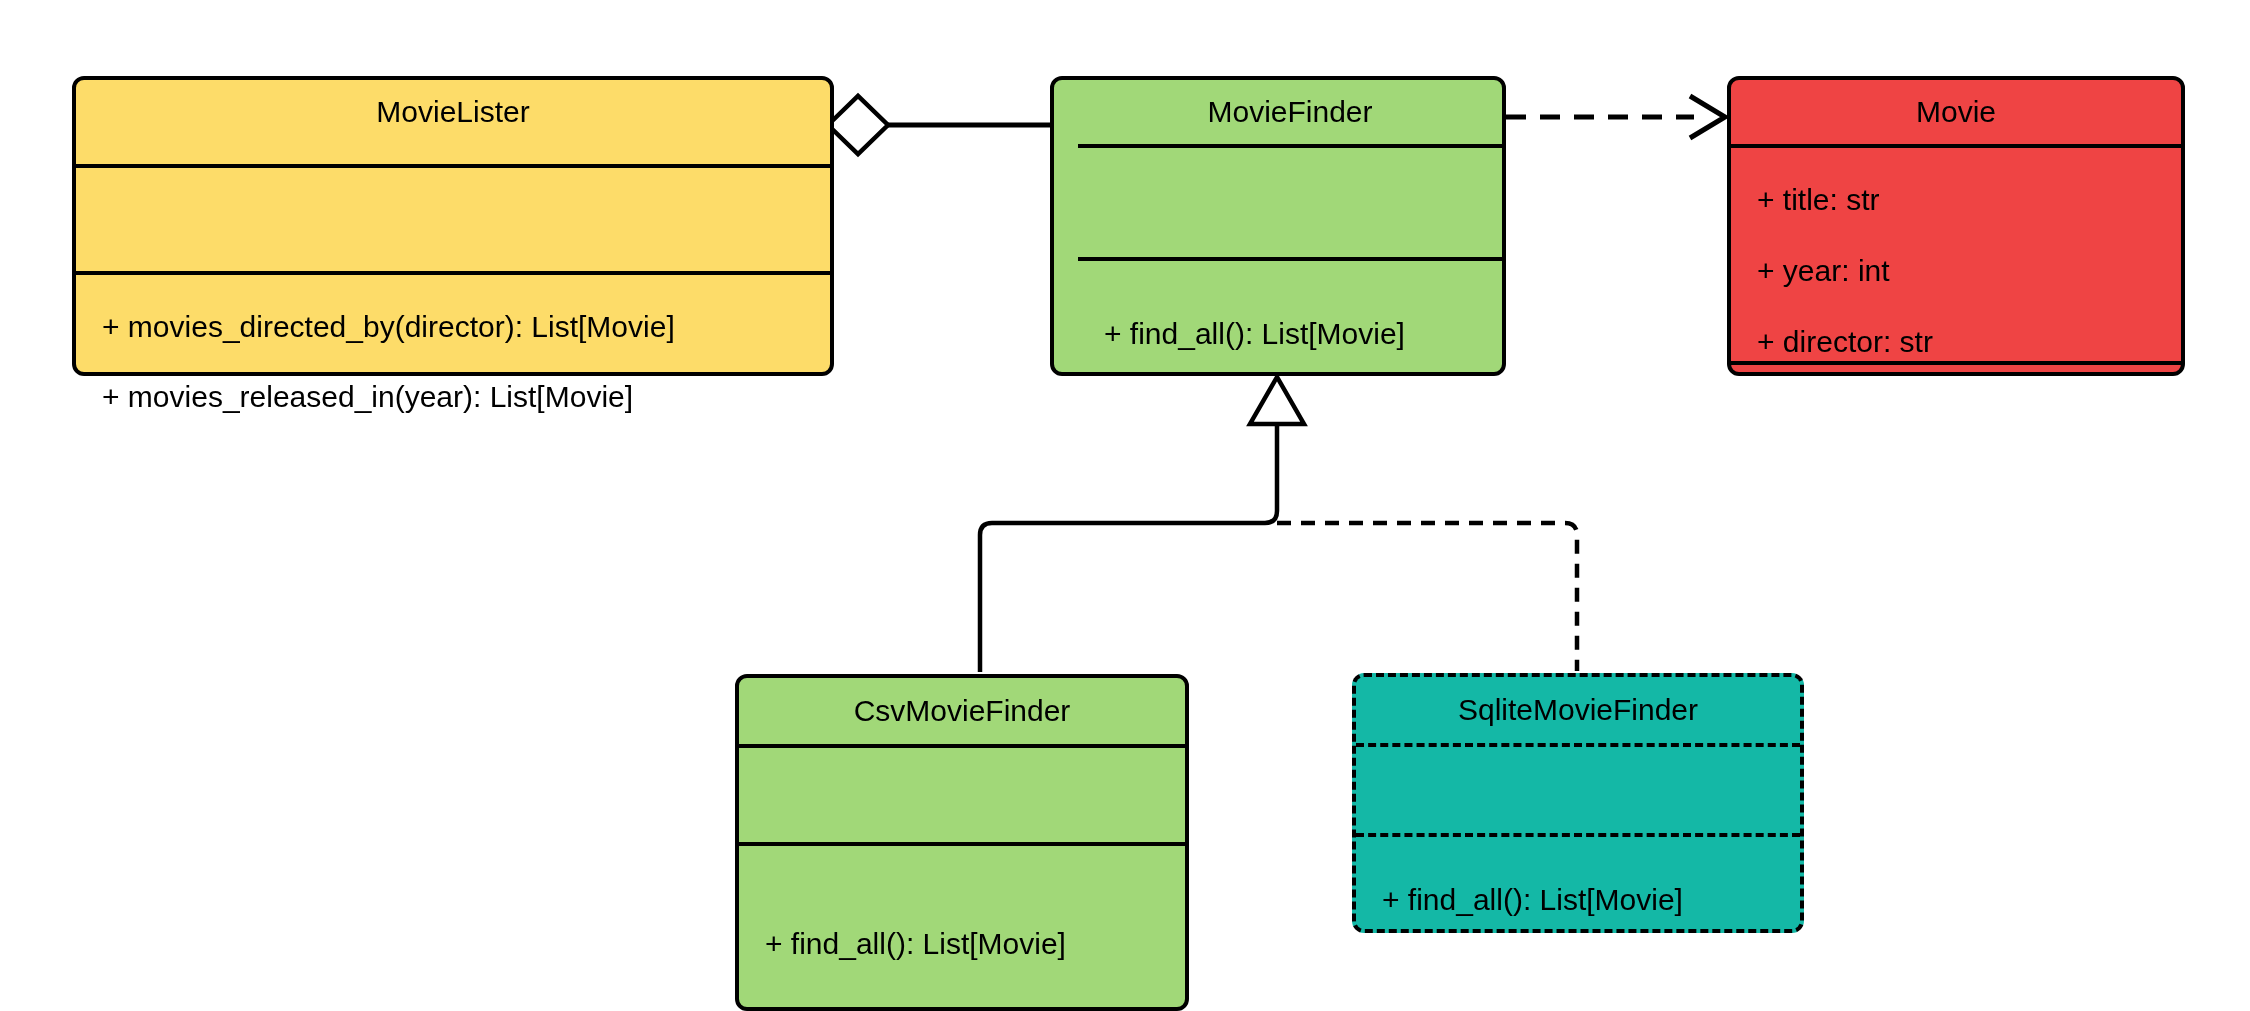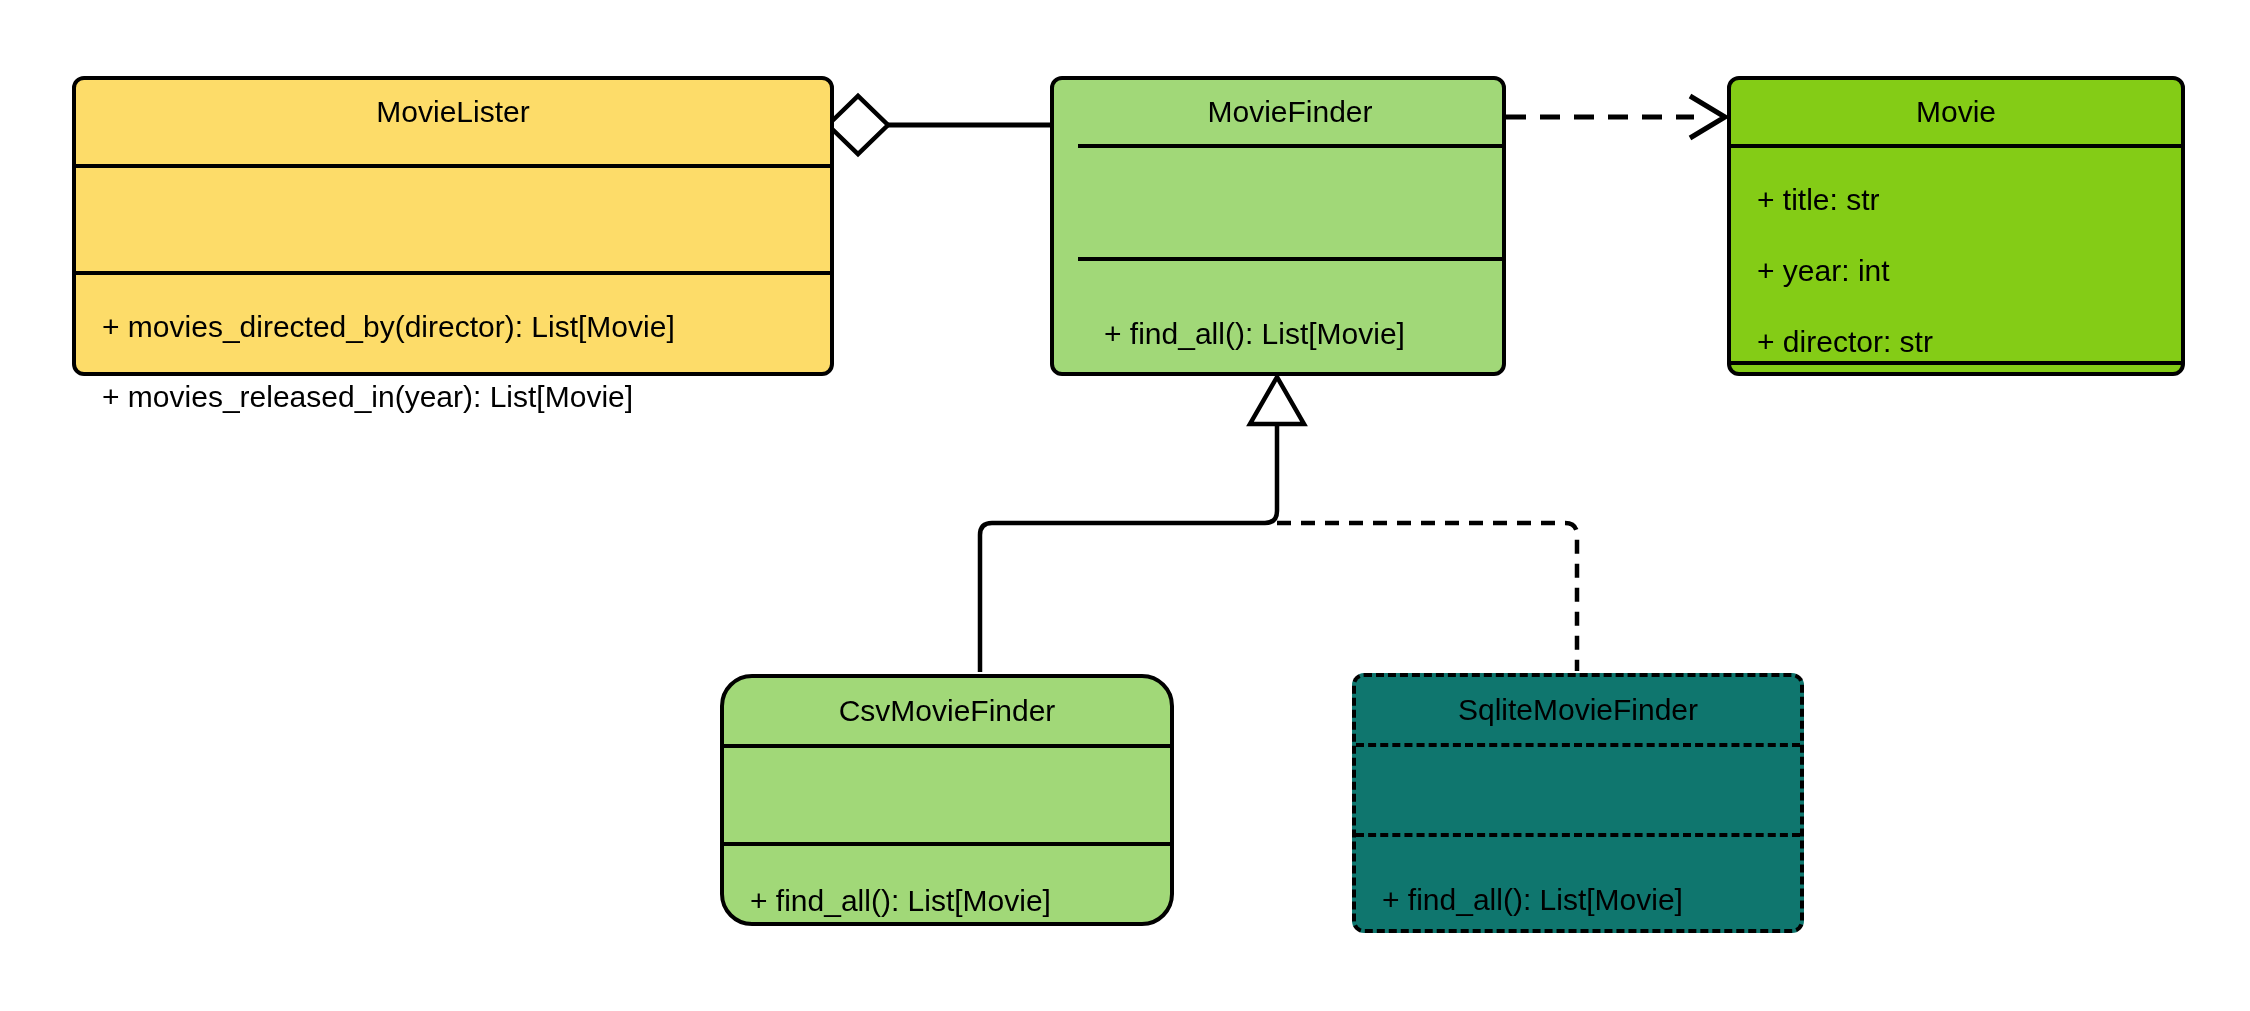--- a/index.html
+++ b/index.html
@@ -57,21 +57,21 @@
   #node-movielister  .c-attrs { flex: 0 0 87px; }
 
   #node-moviefinder  { left: 1050px; top: 76px;  width: 456px; height: 300px; padding-left: 24px; }
   #node-moviefinder  .c-title { flex: 0 0 64px; }
   #node-moviefinder  .c-attrs { flex: 0 0 113px; }
 
   #node-movie        { left: 1727px; top: 76px;  width: 458px; height: 300px; }
   #node-movie        .c-title { flex: 0 0 64px; }
   #node-movie        .c-attrs { flex: 0 0 148px; }
 
-  #node-csv          { left: 720px;  top: 674px; width: 454px; height: 252px; border-radius: 32px; }
+  #node-csv          { left: 735px;  top: 674px; width: 454px; height: 337px; }
   #node-csv          .c-title { flex: 0 0 66px; }
   #node-csv          .c-attrs { flex: 0 0 98px; }
 
   #node-sqlite       { left: 1352px; top: 673px; width: 452px; height: 260px; }
   #node-sqlite       .c-title { flex: 0 0 66px; }
   #node-sqlite       .c-attrs { flex: 0 0 90px; }
 
   #edges {
     position: absolute;
     left: 0; top: 0;
@@ -122,21 +122,21 @@
   <div class="uml-class" id="node-moviefinder" style="background-color: rgb(161, 216, 120);">
     <div class="compartment c-title">
       <span>MovieFinder</span>
     </div>
     <div class="compartment c-attrs"></div>
     <div class="compartment c-methods">
       <span class="member-line method-line">+ find_all(): List[Movie]</span>
     </div>
   </div>
 
-  <div class="uml-class" id="node-movie" style="background-color: #84cc16;">
+  <div class="uml-class" id="node-movie" style="background-color: #ef4444;">
     <div class="compartment c-title">
       <span>Movie</span>
     </div>
     <div class="compartment c-attrs">
       <span class="member-line attr-line">+ title: str</span>
       <span class="member-line attr-line">+ year: int</span>
       <span class="member-line attr-line">+ director: str</span>
     </div>
     <div class="compartment c-methods"></div>
   </div>
@@ -144,21 +144,21 @@
   <div class="uml-class" id="node-csv" style="background-color: rgb(161, 216, 120);">
     <div class="compartment c-title">
       <span>CsvMovieFinder</span>
     </div>
     <div class="compartment c-attrs"></div>
     <div class="compartment c-methods">
       <span class="member-line method-line">+ find_all(): List[Movie]</span>
     </div>
   </div>
 
-  <div class="uml-class dashed" id="node-sqlite" style="background-color: #0f766e;">
+  <div class="uml-class dashed" id="node-sqlite" style="background-color: #14b8a6;">
     <div class="compartment c-title">
       <span>SqliteMovieFinder</span>
     </div>
     <div class="compartment c-attrs"></div>
     <div class="compartment c-methods">
       <span class="member-line method-line">+ find_all(): List[Movie]</span>
     </div>
   </div>
 
 </div>

